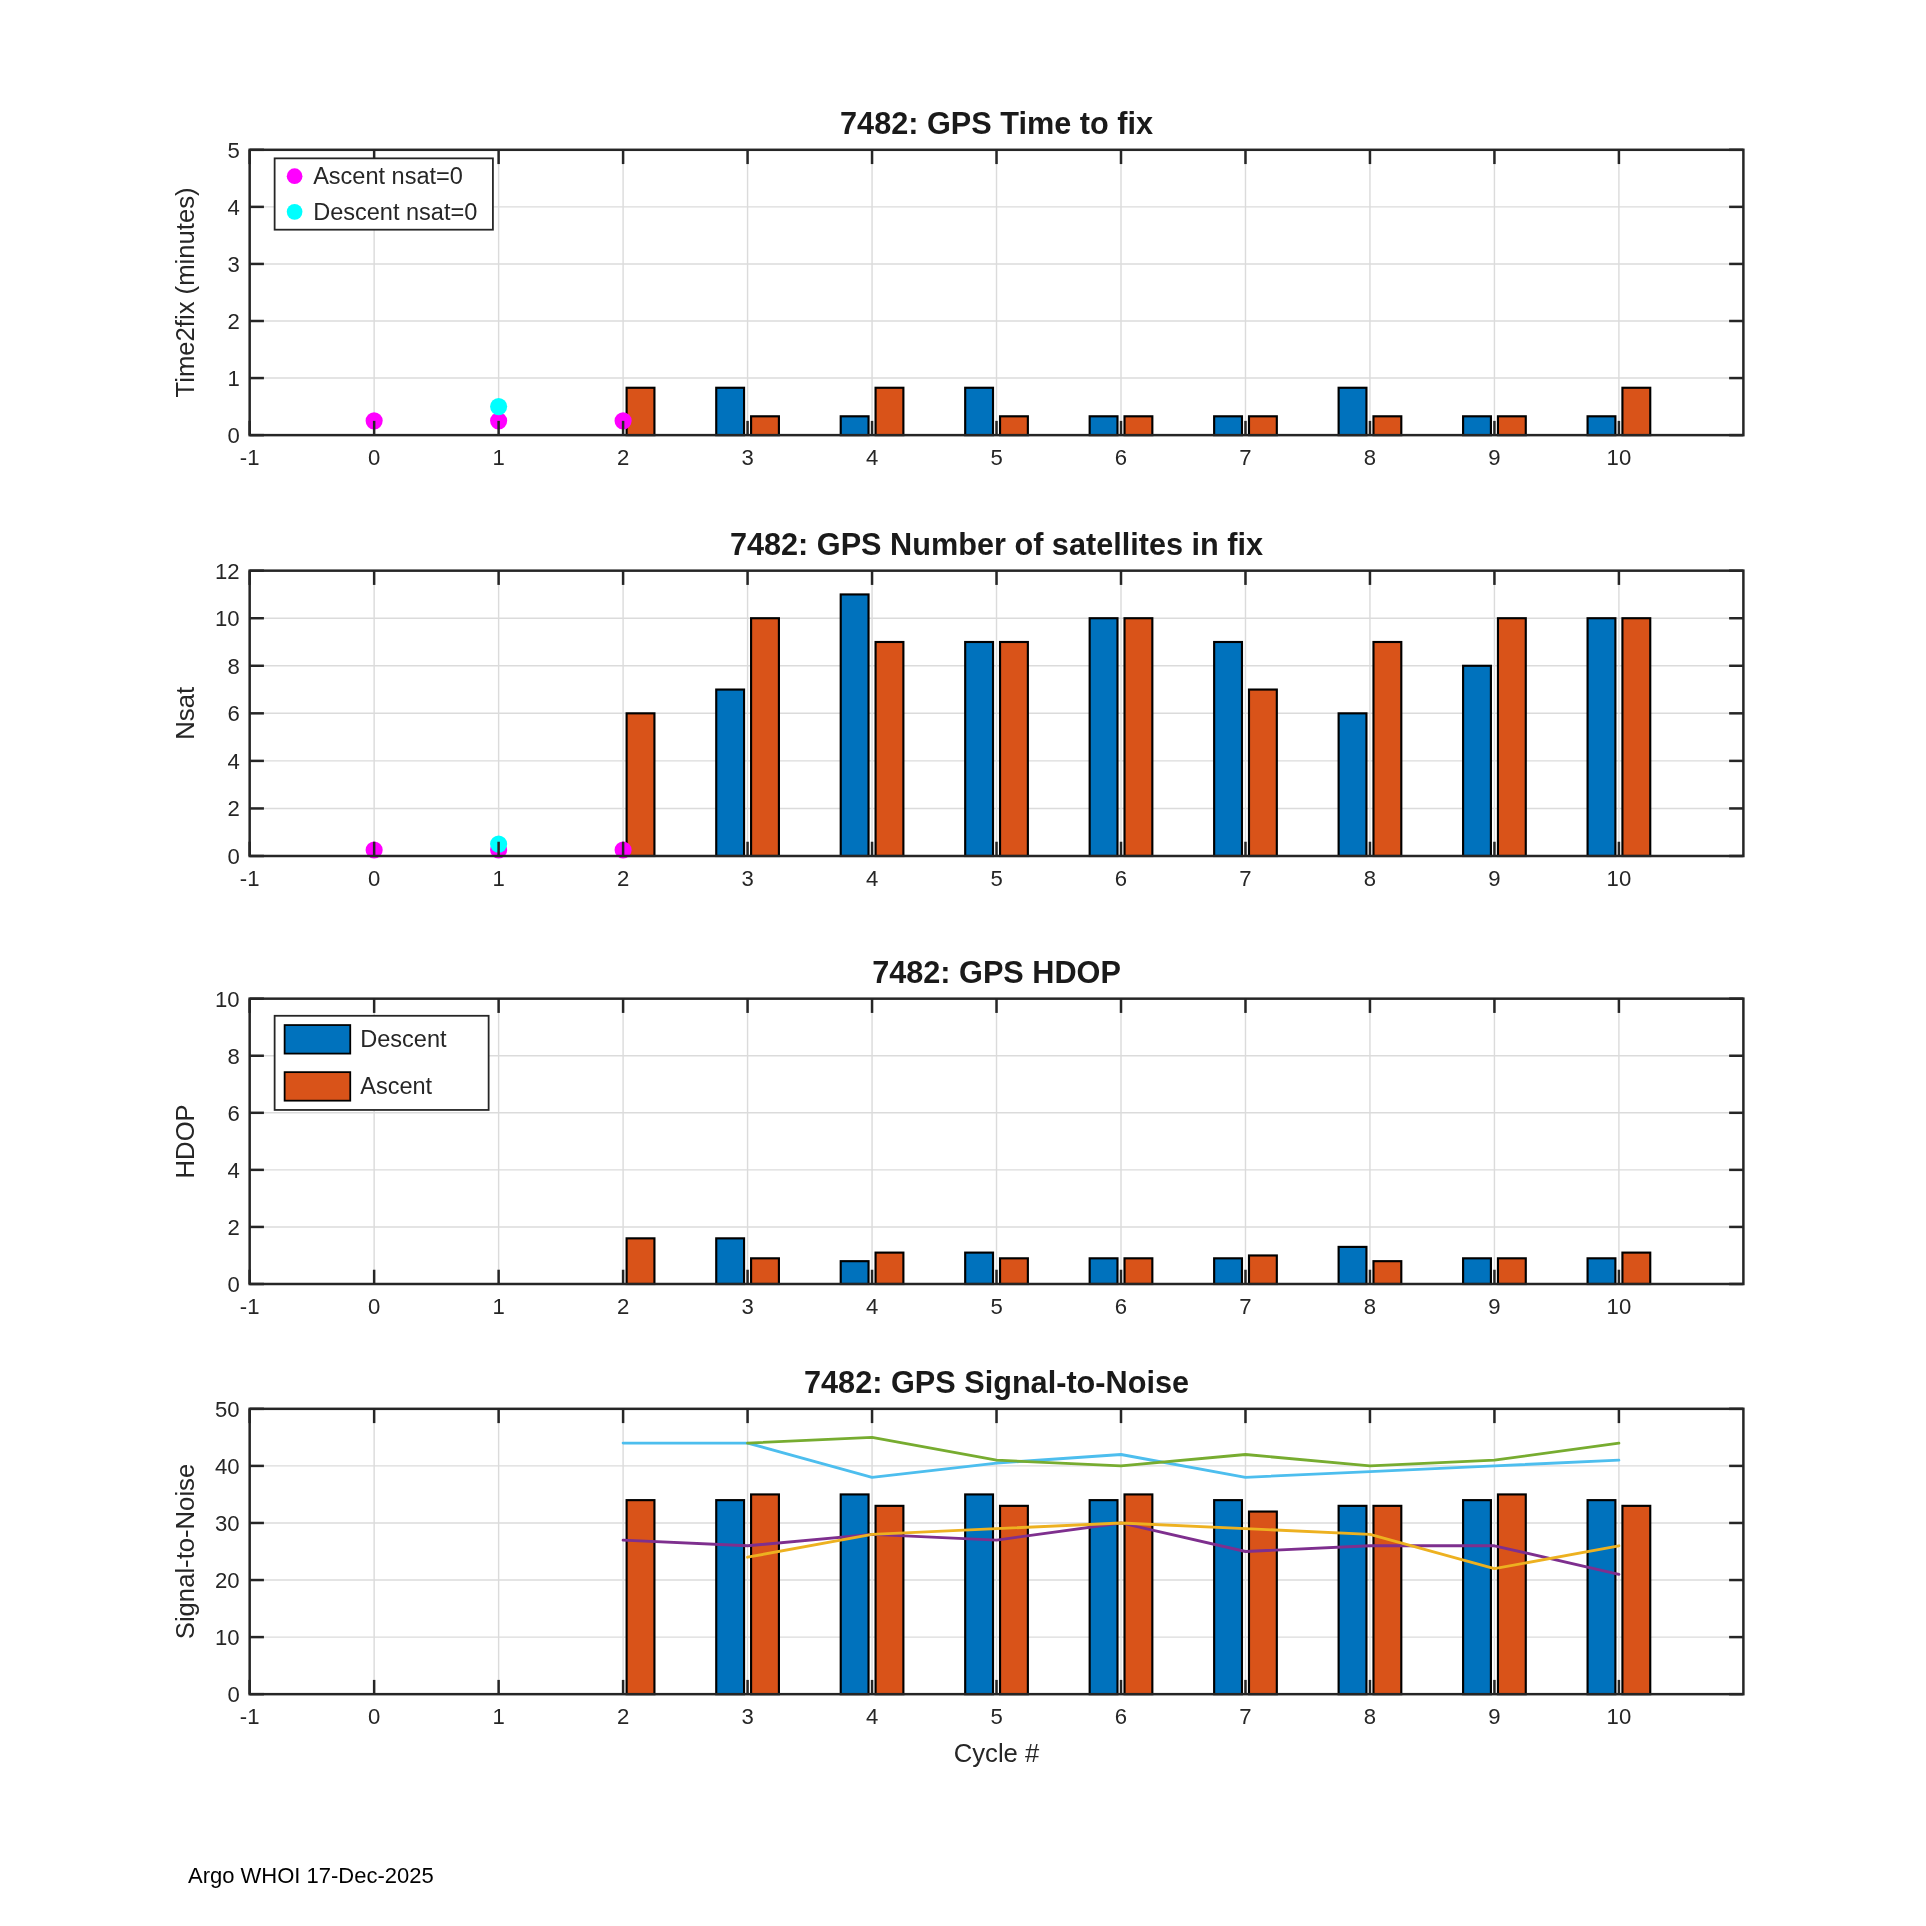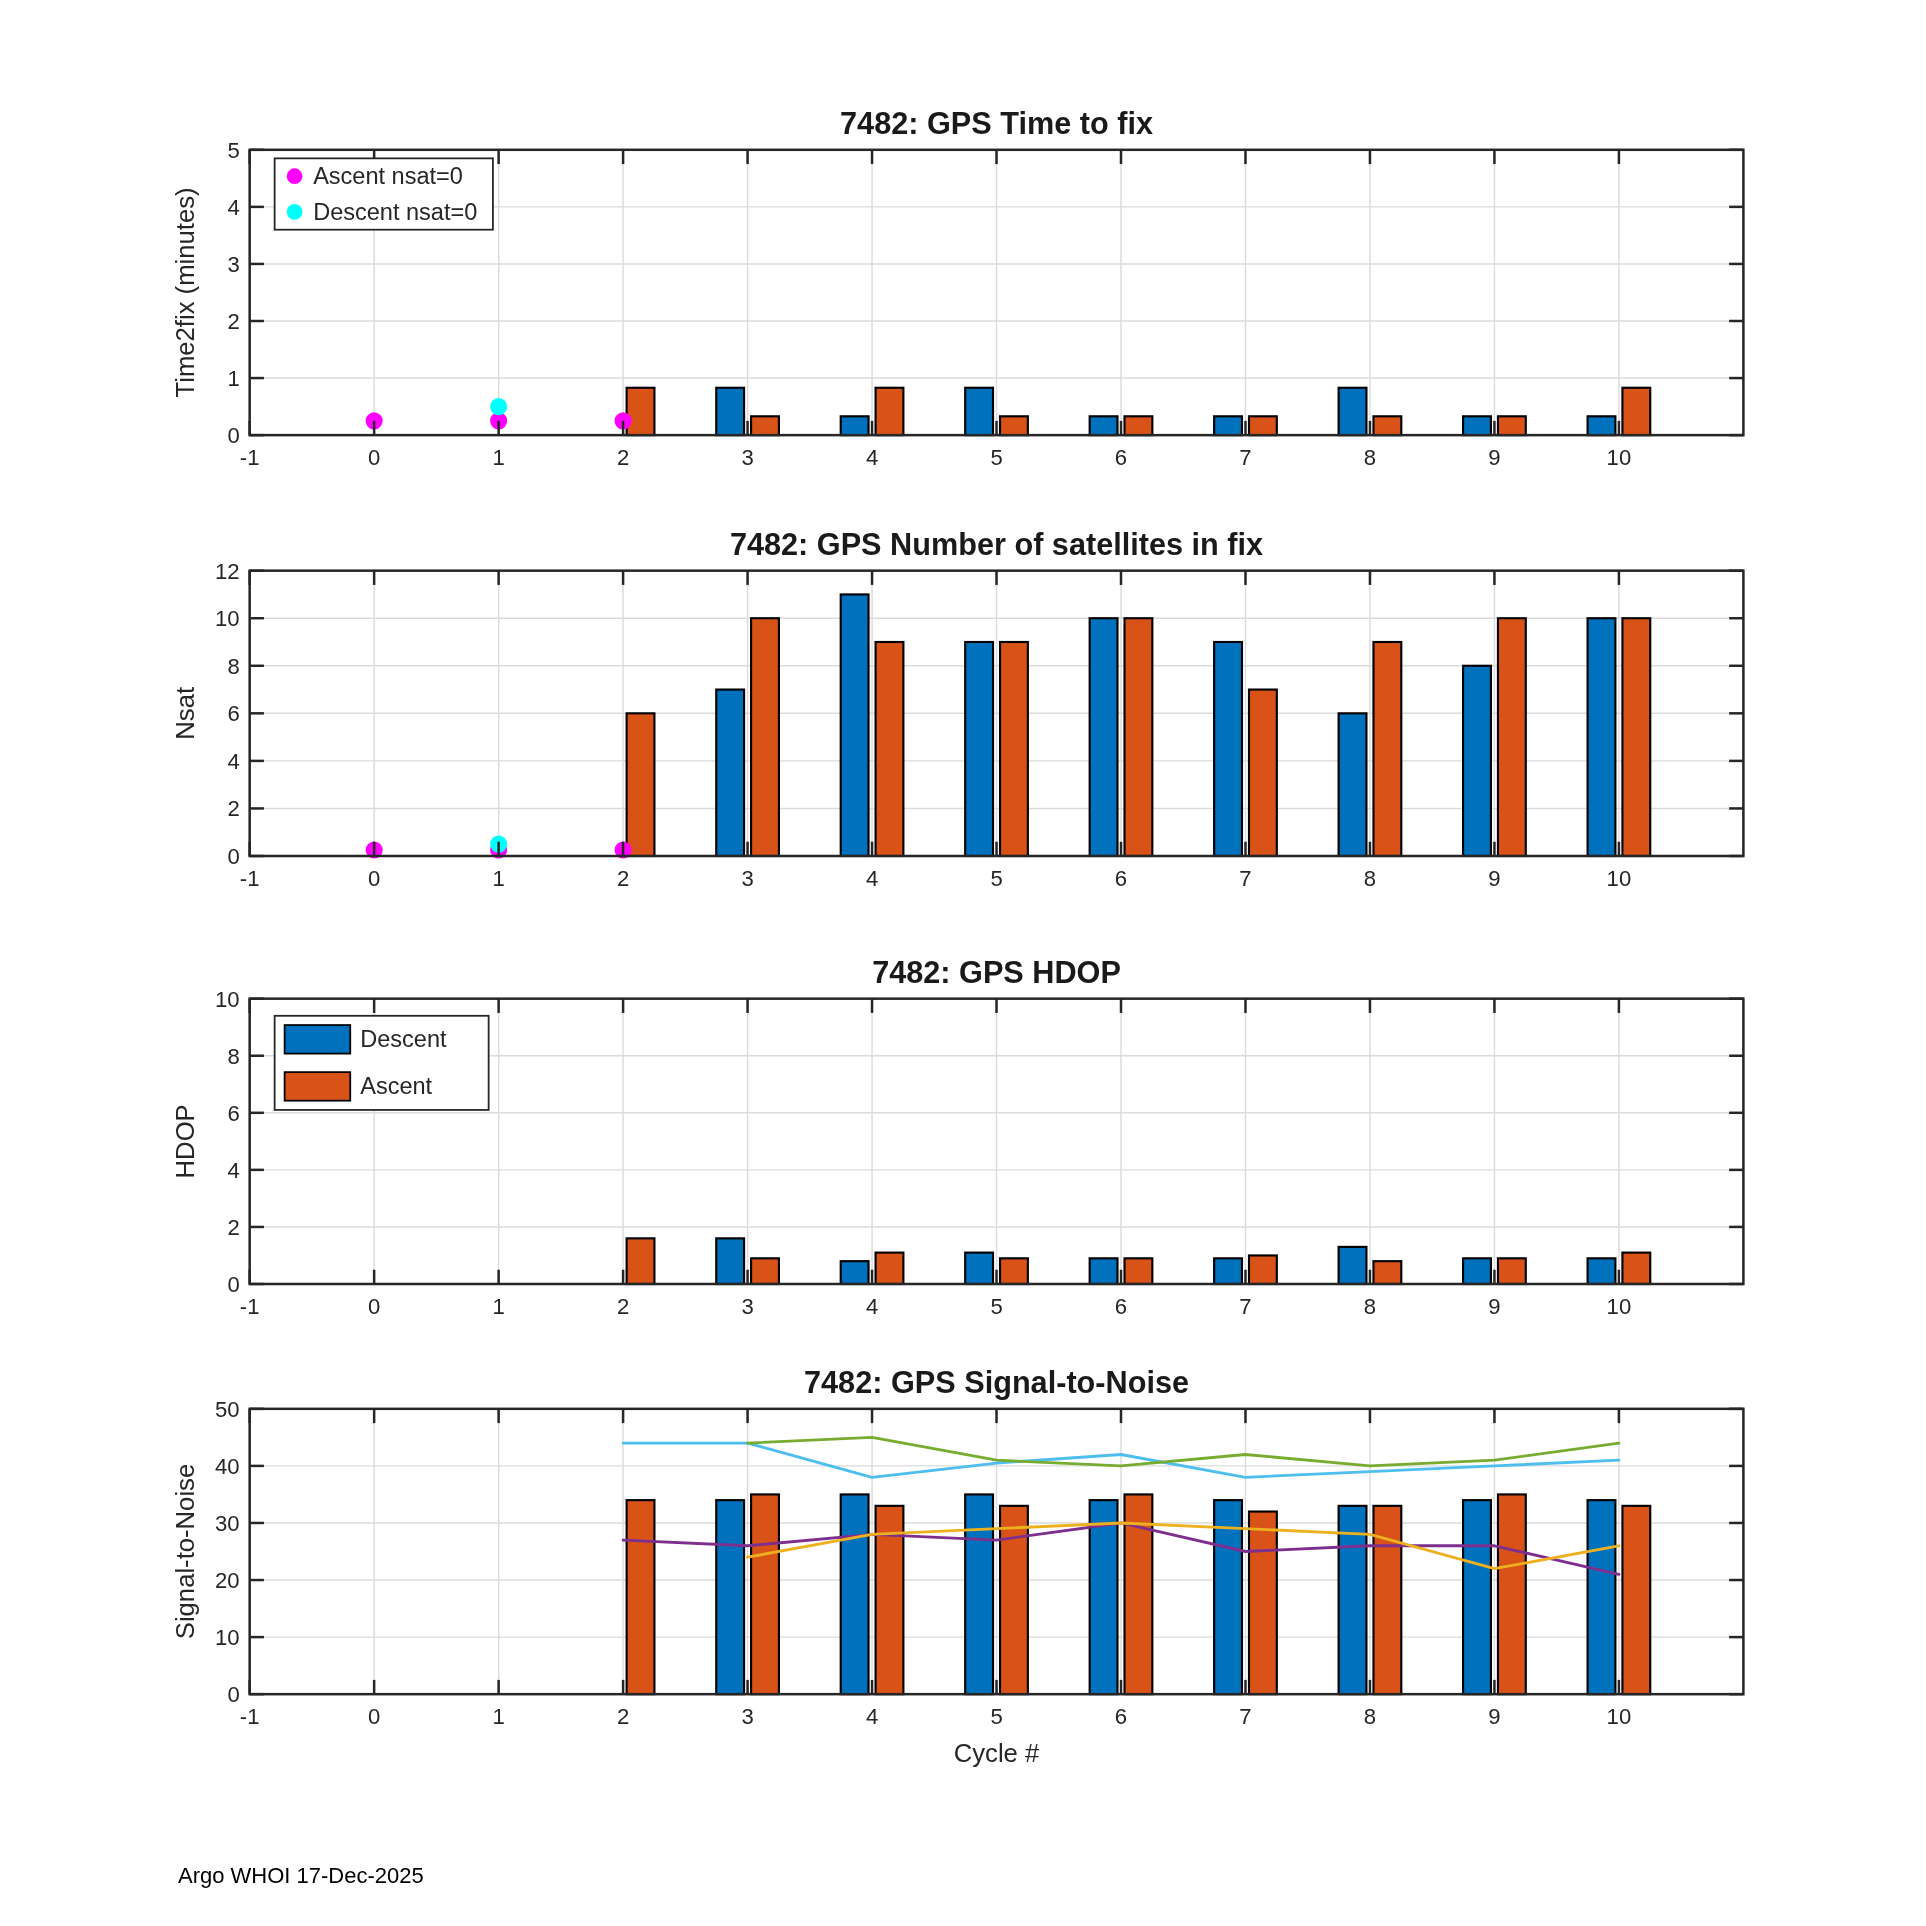--- a/index.html
+++ b/index.html
@@ -1,19 +1,19 @@
 <!DOCTYPE html>
 <html style="font-size:11.4px"><head>
 <meta charset="utf-8">
 <style>
   html,body{margin:0;padding:0;background:#ffffff;}
   body{font-family:"Liberation Sans","DejaVu Sans",sans-serif;}
   #figure-canvas{position:relative;width:1926px;height:1926px;background:#ffffff;overflow:hidden;}
   #figure-svg{position:absolute;left:0;top:0;}
-  #footer-text{position:absolute;left:178px;top:1863px;font-size:22px;color:#000000;white-space:pre;}
+  #footer-text{position:absolute;left:188px;top:1863px;font-size:22px;color:#000000;white-space:pre;}
 </style>
 </head>
 <body>
 
 <div id="figure-canvas">
   <svg id="figure-svg" width="1926" height="1926" viewBox="0 0 2700 2700" xmlns="http://www.w3.org/2000/svg">
       <g>
         <line x1="524.5" y1="210" x2="524.5" y2="610" stroke="#dbdbdb" stroke-width="2"></line>
         <line x1="699" y1="210" x2="699" y2="610" stroke="#dbdbdb" stroke-width="2"></line>
         <line x1="873.5" y1="210" x2="873.5" y2="610" stroke="#dbdbdb" stroke-width="2"></line>

